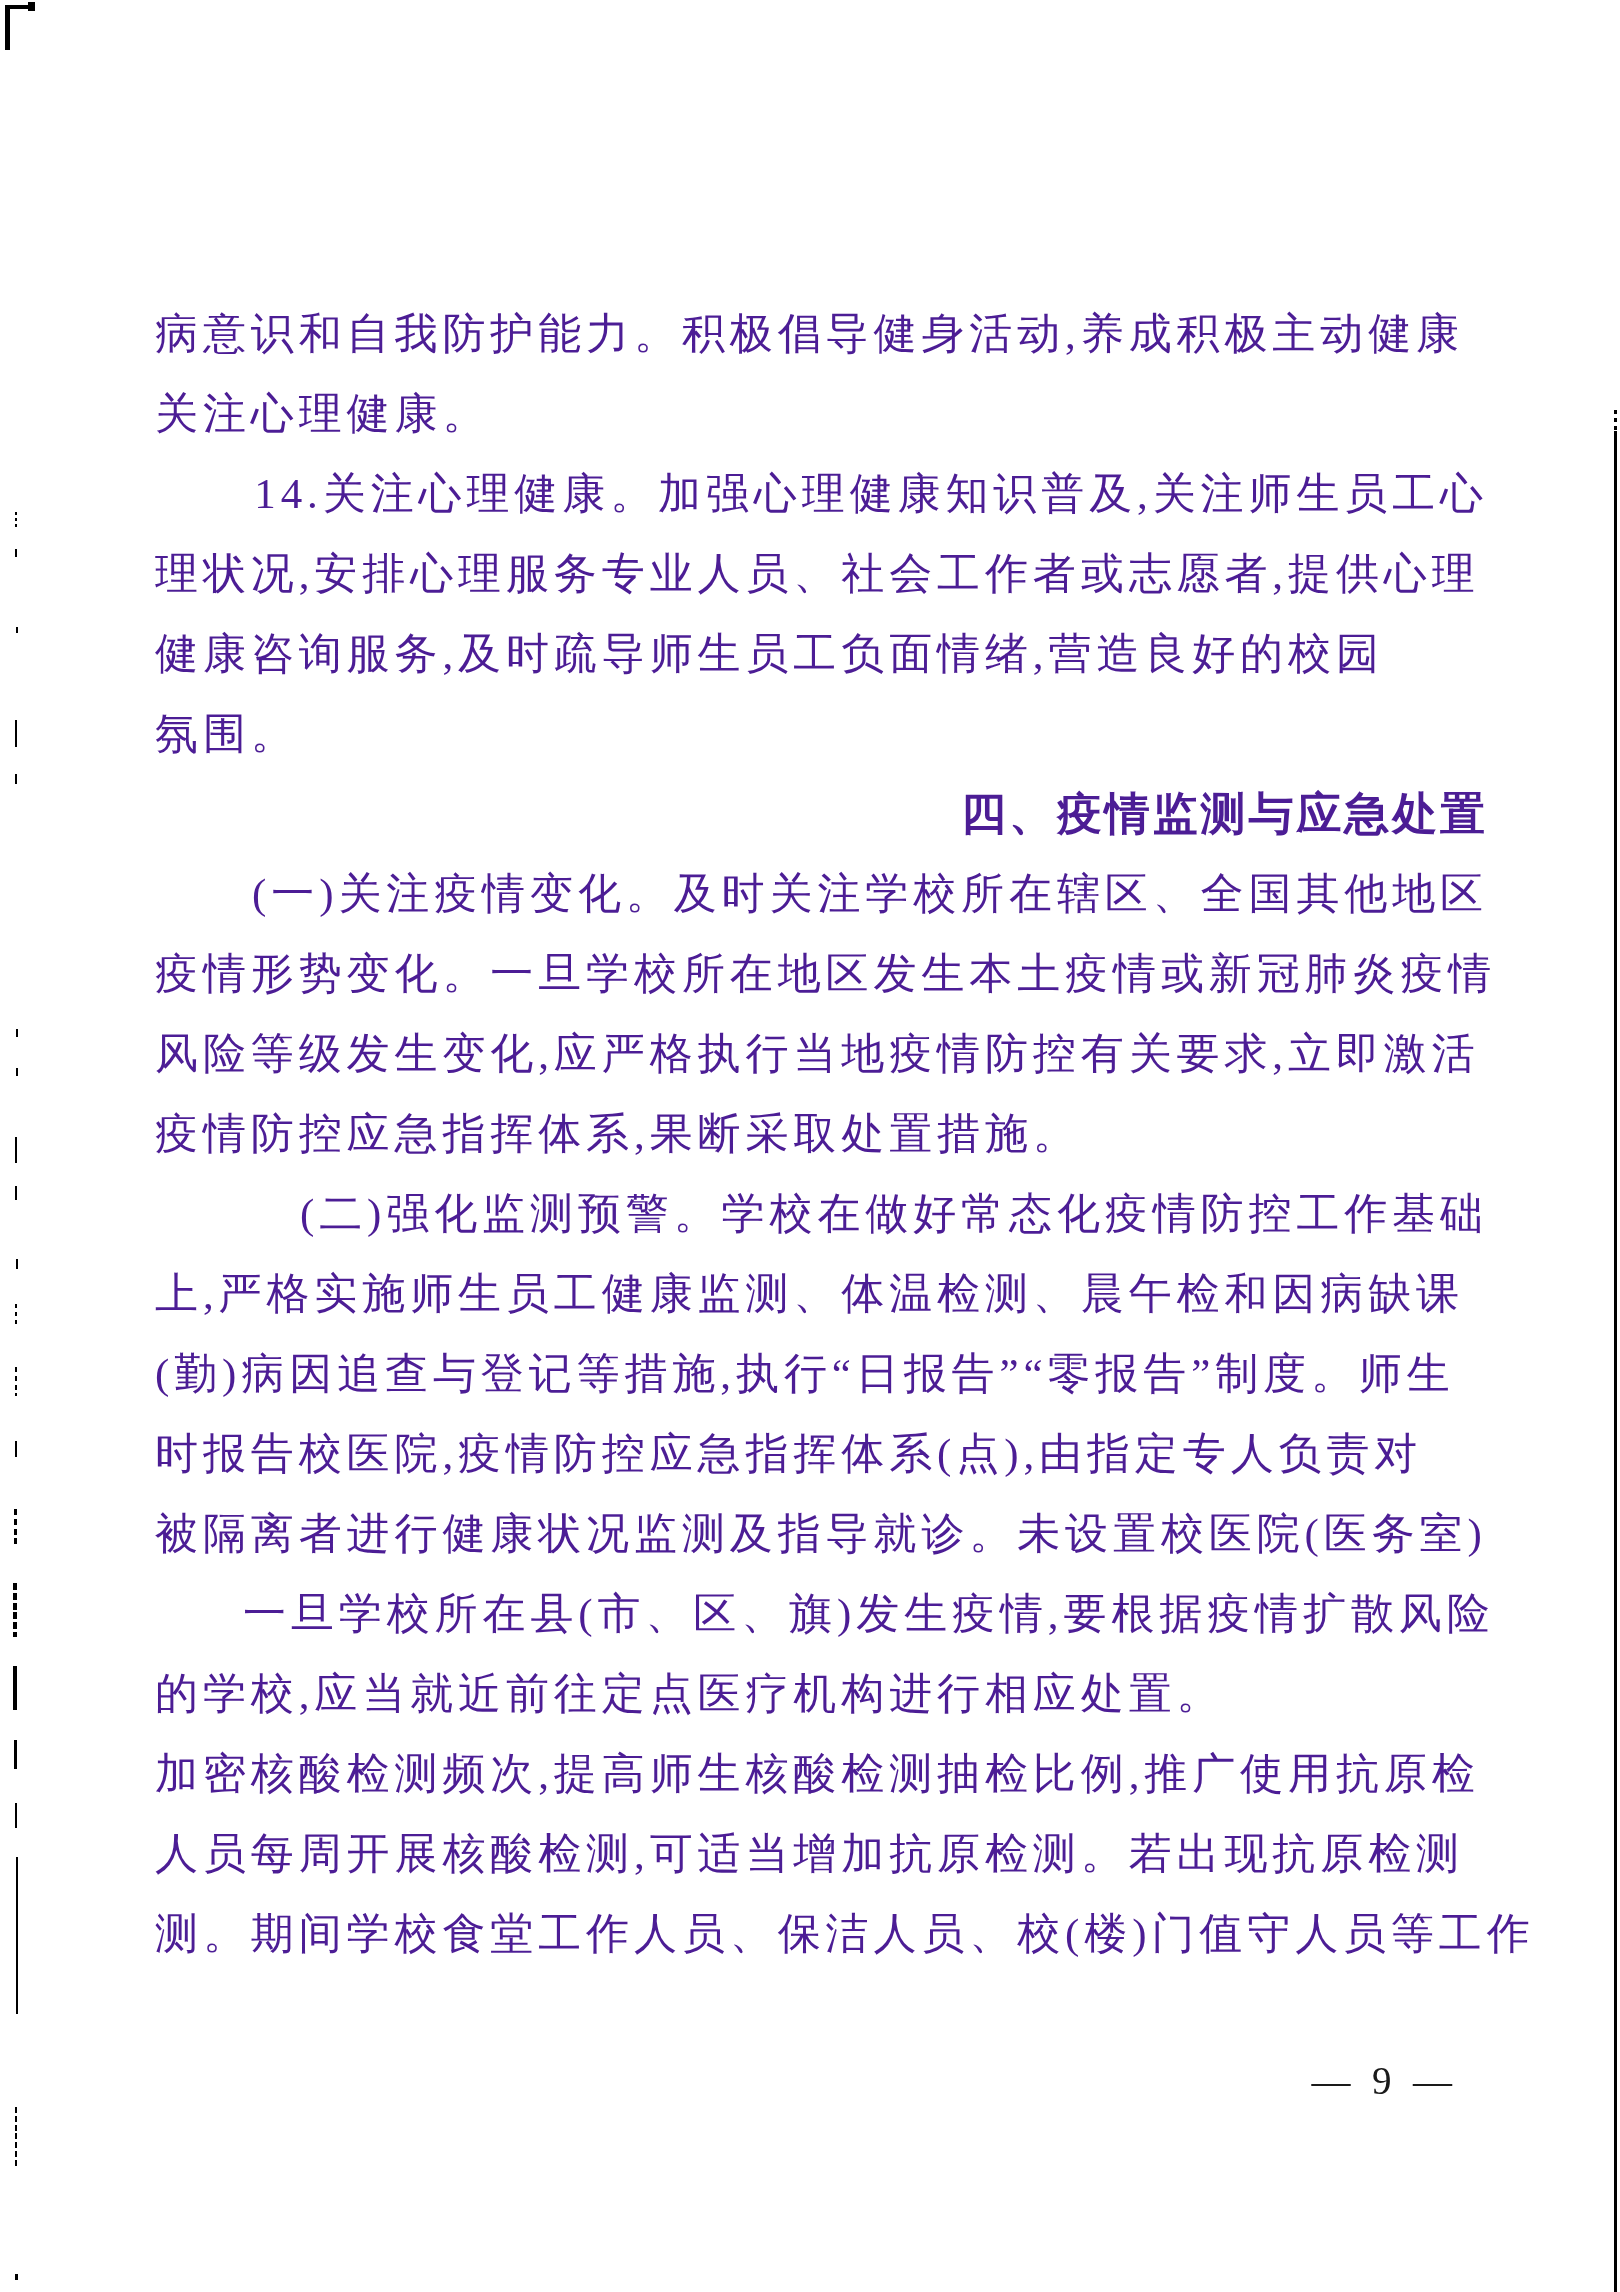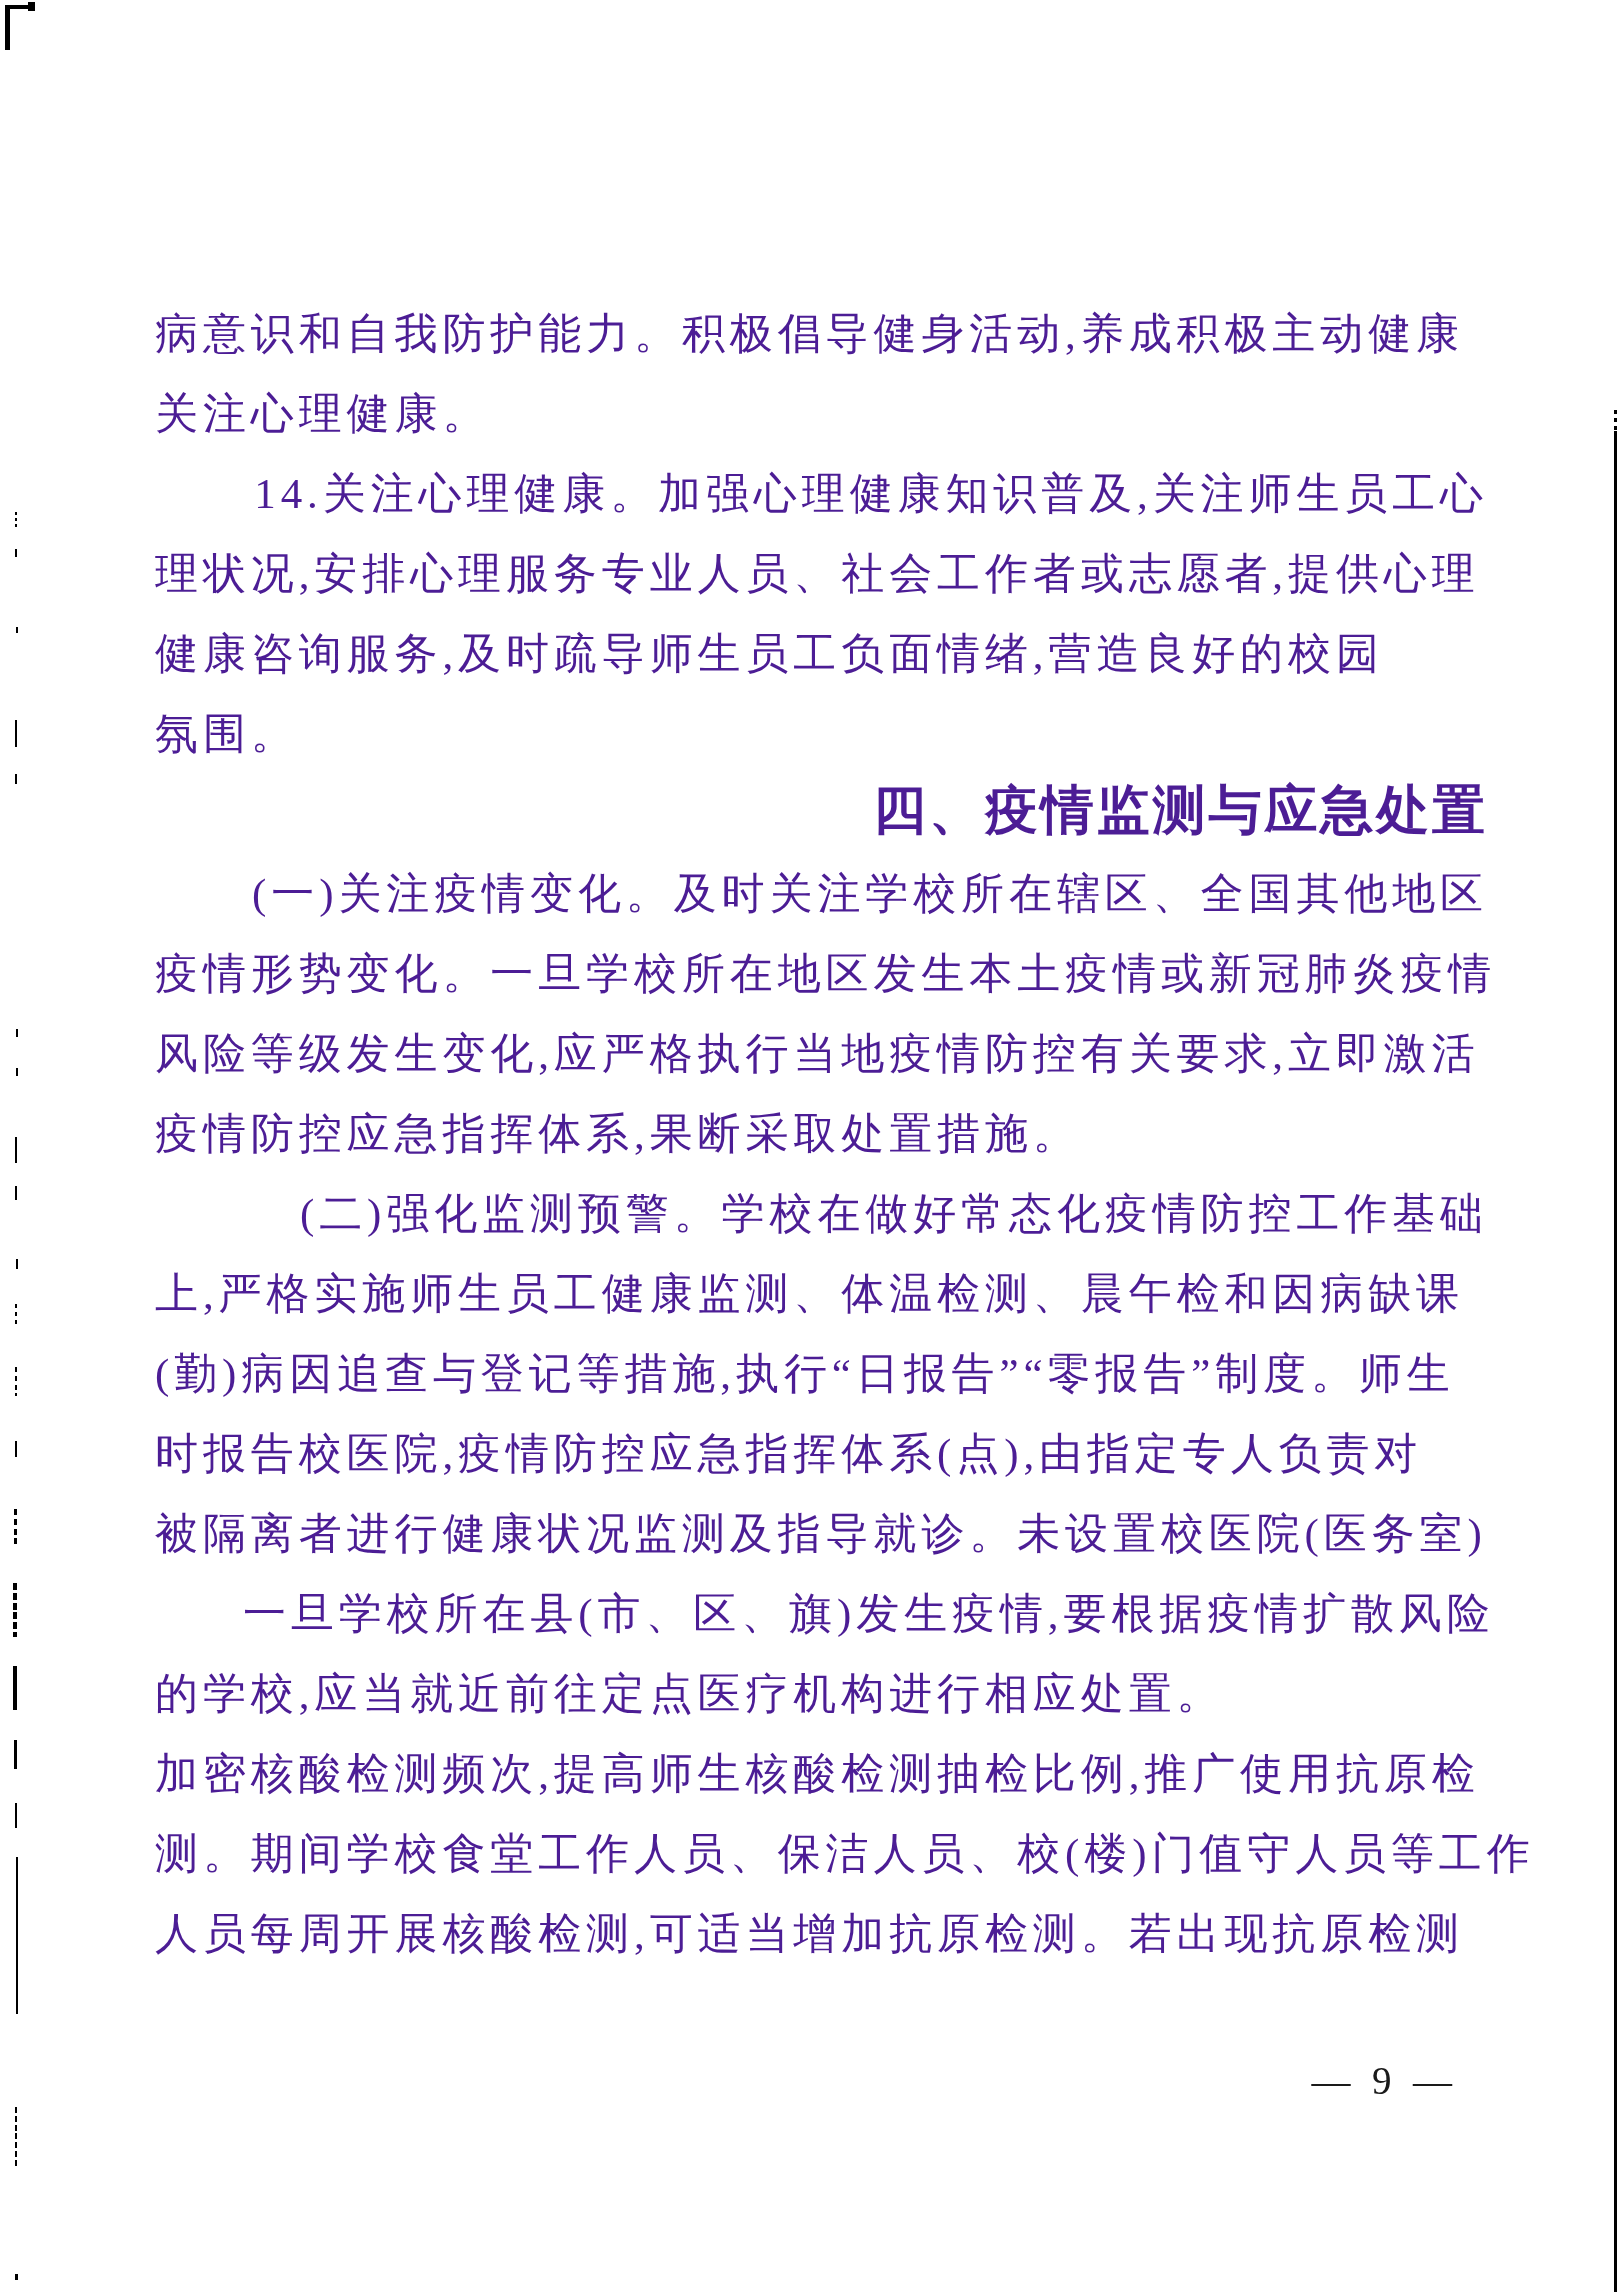--- a/index.html
+++ b/index.html
@@ -29,23 +29,23 @@
     font-size: 43px;
     letter-spacing: 4.9px;
     white-space: nowrap;
     color: #4c1d95;
   }
   .line.indent {
     text-indent: 88px;
     text-align: right;
   }
   .line.heading {
-    font-family: Liberation Mono, monospace;
+    font-family: Liberation Sans, sans-serif;
     font-weight: bold;
-    font-size: 53px;
+    font-size: 45px;
     letter-spacing: 2.9px;
   }
 
   
   .page-number {
     position: absolute;
     top: 2058px;
     right: 162px;
     font-size: 39px;
     letter-spacing: 5.9px;
@@ -136,18 +136,18 @@
   <div class="line">风险等级发生变化,应严格执行当地疫情防控有关要求,立即激活</div>
   <div class="line">疫情防控应急指挥体系,果断采取处置措施。</div>
   <div class="line indent">(二)强化监测预警。学校在做好常态化疫情防控工作基础</div>
   <div class="line">上,严格实施师生员工健康监测、体温检测、晨午检和因病缺课</div>
   <div class="line">(勤)病因追查与登记等措施,执行“日报告”“零报告”制度。师生</div>
   <div class="line">时报告校医院,疫情防控应急指挥体系(点),由指定专人负责对</div>
   <div class="line">被隔离者进行健康状况监测及指导就诊。未设置校医院(医务室)</div>
   <div class="line indent">一旦学校所在县(市、区、旗)发生疫情,要根据疫情扩散风险</div>
   <div class="line">的学校,应当就近前往定点医疗机构进行相应处置。</div>
   <div class="line">加密核酸检测频次,提高师生核酸检测抽检比例,推广使用抗原检</div>
+  <div class="line">人员每周开展核酸检测,可适当增加抗原检测。若出现抗原检测</div>
   <div class="line">测。期间学校食堂工作人员、保洁人员、校(楼)门值守人员等工作</div>
-  <div class="line">人员每周开展核酸检测,可适当增加抗原检测。若出现抗原检测</div>
 </div>
 
 <div class="page-number">— 9 —</div>
 
 
 </body></html>

